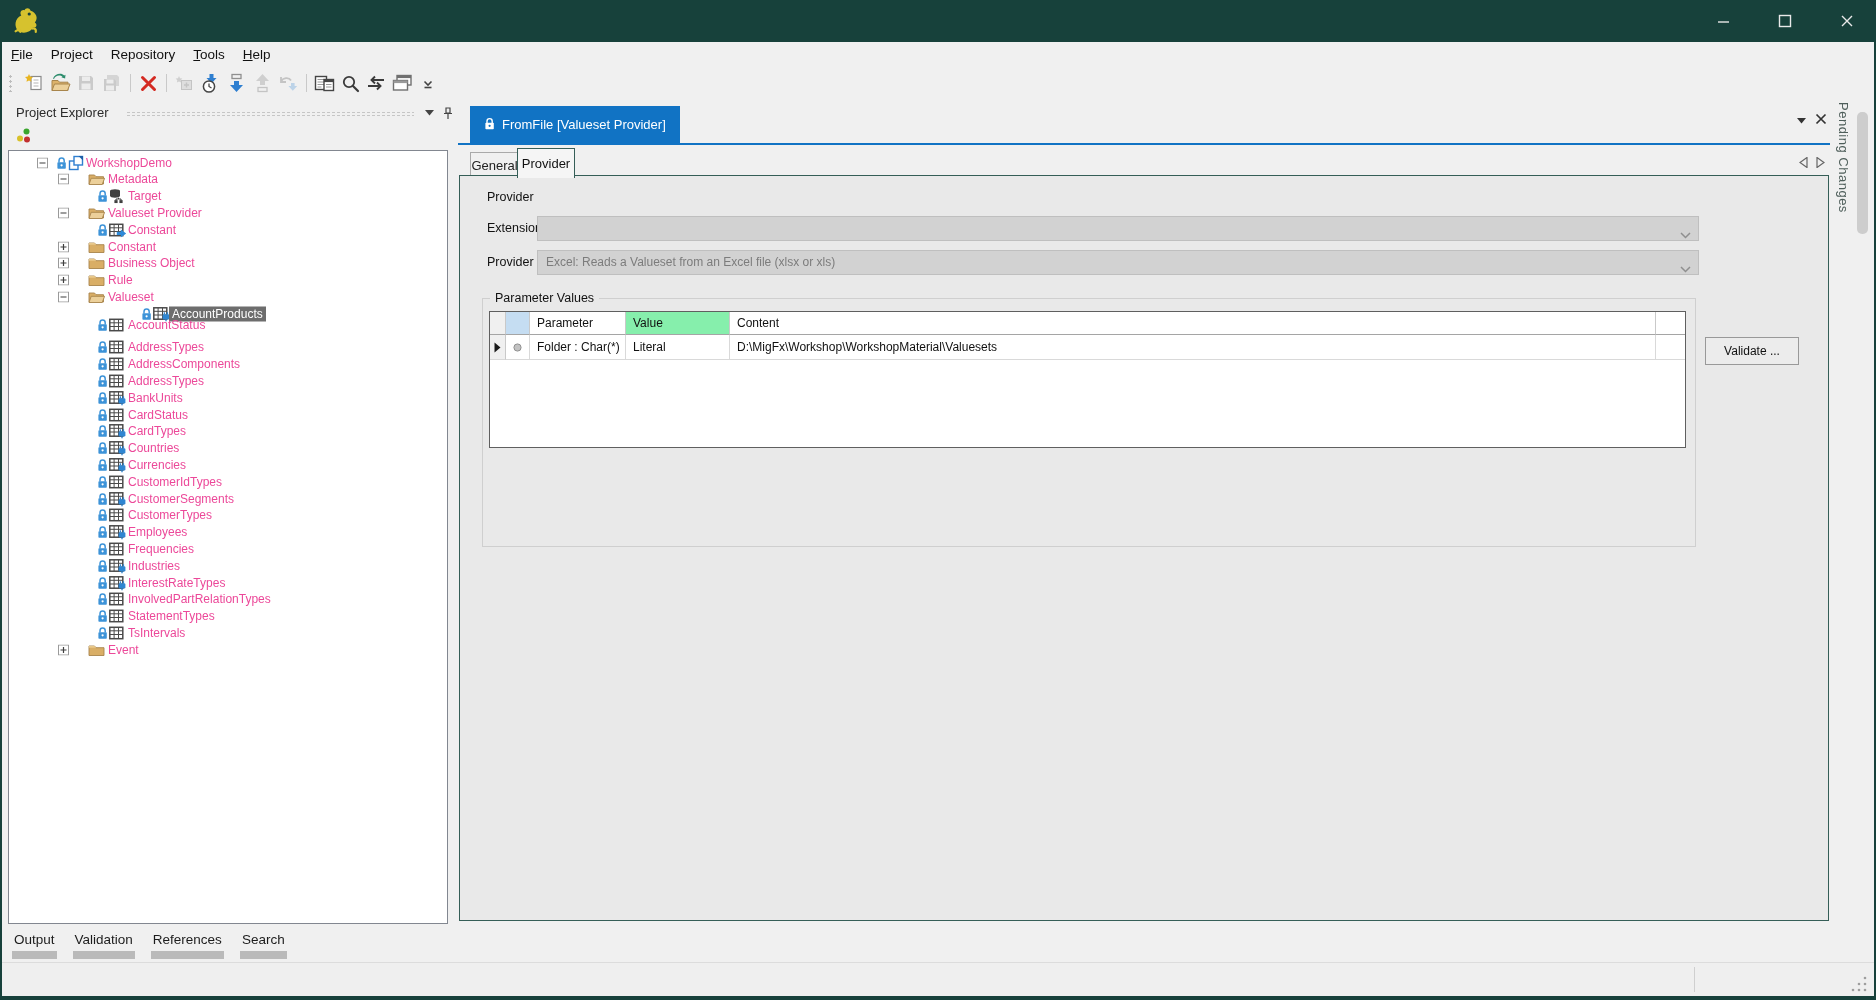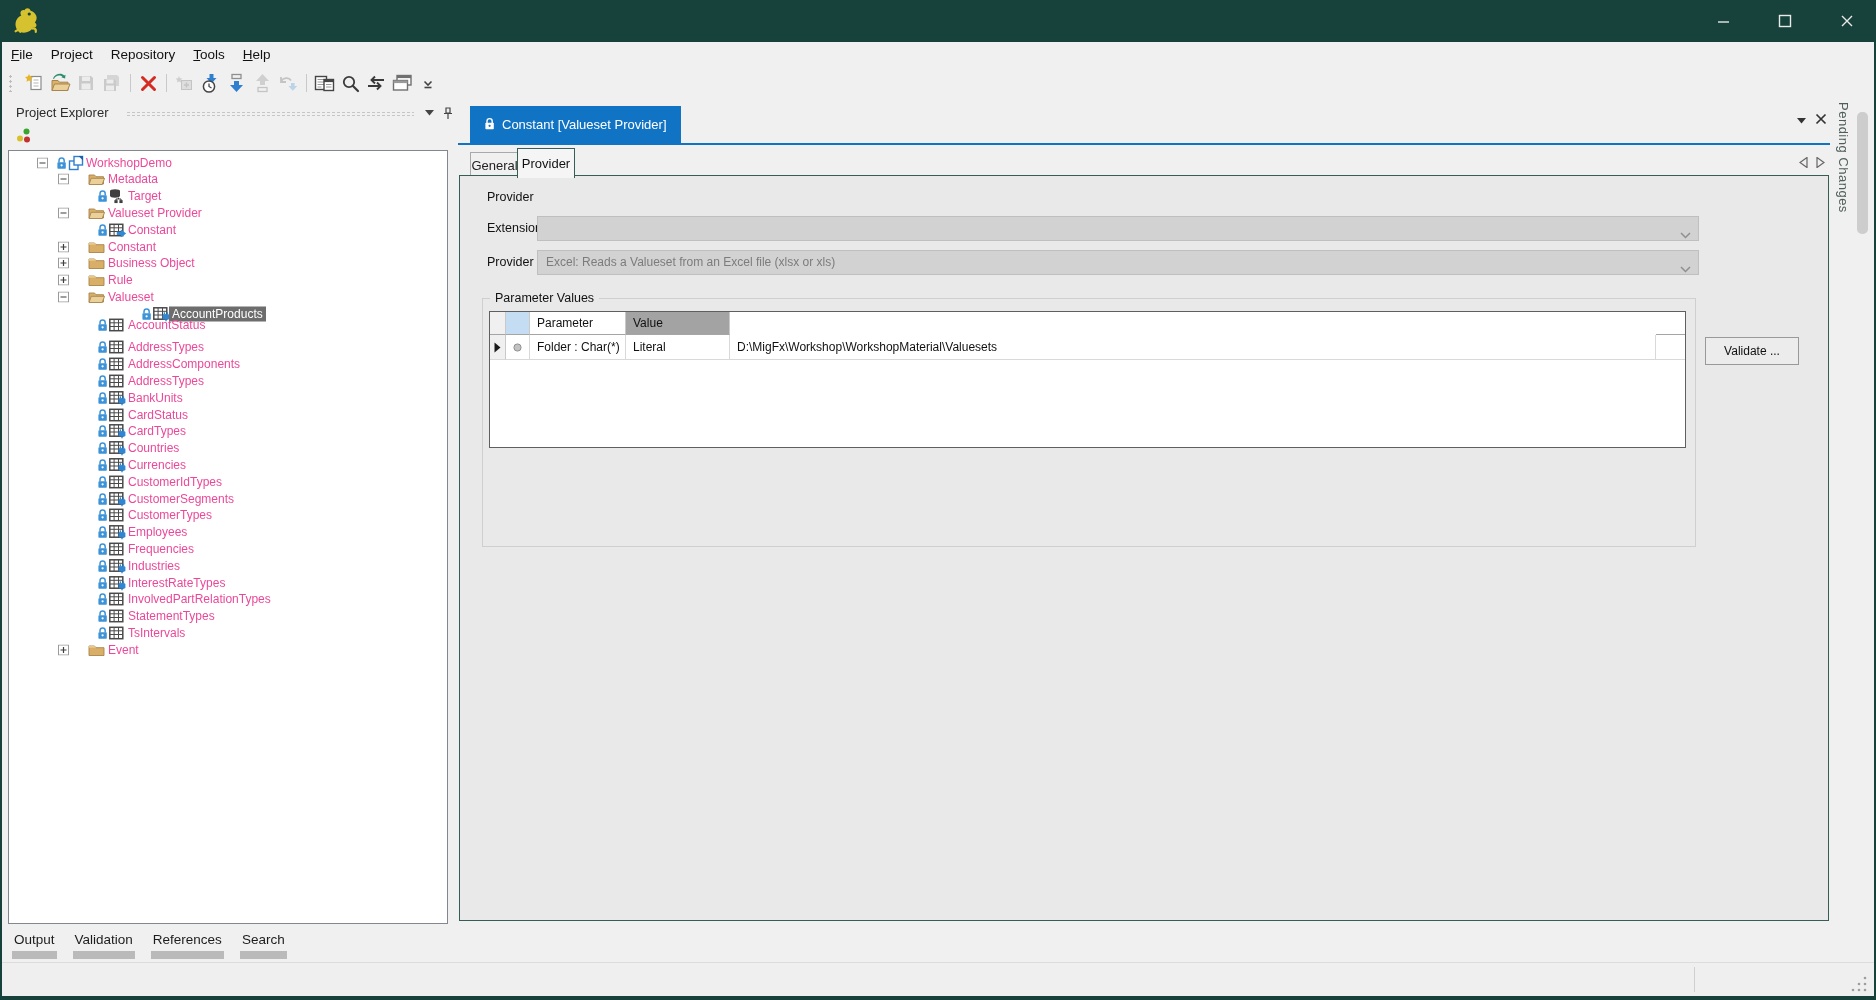--- a/index.html
+++ b/index.html
@@ -864,21 +864,21 @@
     </div>
 
   <div class="doc-tab">
     <span>
       <svg width="11" height="13" viewBox="0 0 11 13">
           <path d="M3 6V4.2a2.6 2.6 0 0 1 5.2 0V6" fill="none" stroke="#fff" stroke-width="1.4"></path>
           <rect x="1.4" y="5.8" width="8.4" height="6.4" rx="0.8" fill="#fff"></rect>
           <circle cx="5.6" cy="8.8" r="1.1" fill="#1173c4"></circle>
         </svg>
     </span>
-    <span>Constant [Valueset Provider]</span>
+    <span>FromFile [Valueset Provider]</span>
   </div>
   <span class="doc-btn" style="left:1792px;">
     <svg width="9" height="6">
         <polygon points="0,0 9,0 4.5,5.5" fill="#333"></polygon>
       </svg>
   </span>
   <span class="doc-btn" style="left:1812px;top:110px;">
     <svg width="12" height="12">
         <path d="M1.5 1.5 L10.5 10.5 M10.5 1.5 L1.5 10.5" stroke="#333" stroke-width="1.7"></path>
       </svg>
@@ -918,21 +918,22 @@
           </svg></span>
       </div>
     </div>
 
   <div class="pv-group"></div>
   <span class="pv-label">Parameter Values</span>
   <div class="grid" id="grid">
       <div class="gcell" style="left: 0px; top: 0px; width: 16px; height: 23px; background: rgb(240, 240, 240); border-right: 1px solid rgb(201, 201, 201); border-bottom: 1px solid rgb(165, 165, 165);"></div>
       <div class="gcell" style="left: 16px; top: 0px; width: 24px; height: 23px; background: rgb(197, 221, 242); border-right: 1px solid rgb(201, 201, 201); border-bottom: 1px solid rgb(165, 165, 165);"></div>
       <div class="gcell" style="left: 40px; top: 0px; width: 96px; height: 23px; background: rgb(255, 255, 255); border-right: 1px solid rgb(201, 201, 201); border-bottom: 1px solid rgb(165, 165, 165); line-height: 22px; padding-left: 7px; color: rgb(17, 17, 17);">Parameter</div>
-      <div class="gcell" style="left: 136px; top: 0px; width: 104px; height: 23px; background: #a3a3a3; border-right: 1px solid rgb(201, 201, 201); border-bottom: 1px solid rgb(165, 165, 165); line-height: 22px; padding-left: 7px; color: rgb(17, 17, 17);">Value</div>
+      <div class="gcell" style="left: 136px; top: 0px; width: 104px; height: 23px; background: #86efac; border-right: 1px solid rgb(201, 201, 201); border-bottom: 1px solid rgb(165, 165, 165); line-height: 22px; padding-left: 7px; color: rgb(17, 17, 17);">Value</div>
+      <div class="gcell" style="left: 240px; top: 0px; width: 926px; height: 23px; background: rgb(255, 255, 255); border-right: 1px solid rgb(201, 201, 201); border-bottom: 1px solid rgb(165, 165, 165); line-height: 22px; padding-left: 7px; color: rgb(17, 17, 17);">Content</div>
       <div class="gcell" style="left: 1166px; top: 0px; width: 29px; height: 23px; background: rgb(255, 255, 255); border-bottom: 1px solid rgb(165, 165, 165);"></div>
       <div class="gcell" style="left: 0px; top: 23px; width: 16px; height: 25px; background: rgb(240, 240, 240); border-right: 1px solid rgb(201, 201, 201); border-bottom: 1px solid rgb(217, 217, 217); display: flex; align-items: center; justify-content: center;">
         <svg width="7" height="11">
           <polygon points="0.5,0.5 6.5,5.5 0.5,10.5" fill="#1a1a1a"></polygon>
         </svg>
       </div>
       <div class="gcell" style="left: 16px; top: 23px; width: 24px; height: 25px; border-right: 1px solid rgb(217, 217, 217); border-bottom: 1px solid rgb(217, 217, 217); display: flex; align-items: center; justify-content: center;">
         <svg width="9" height="9">
           <circle cx="4.5" cy="4.5" r="3.6" fill="#c2c2c2" stroke="#8f8f8f"></circle>
         </svg>

